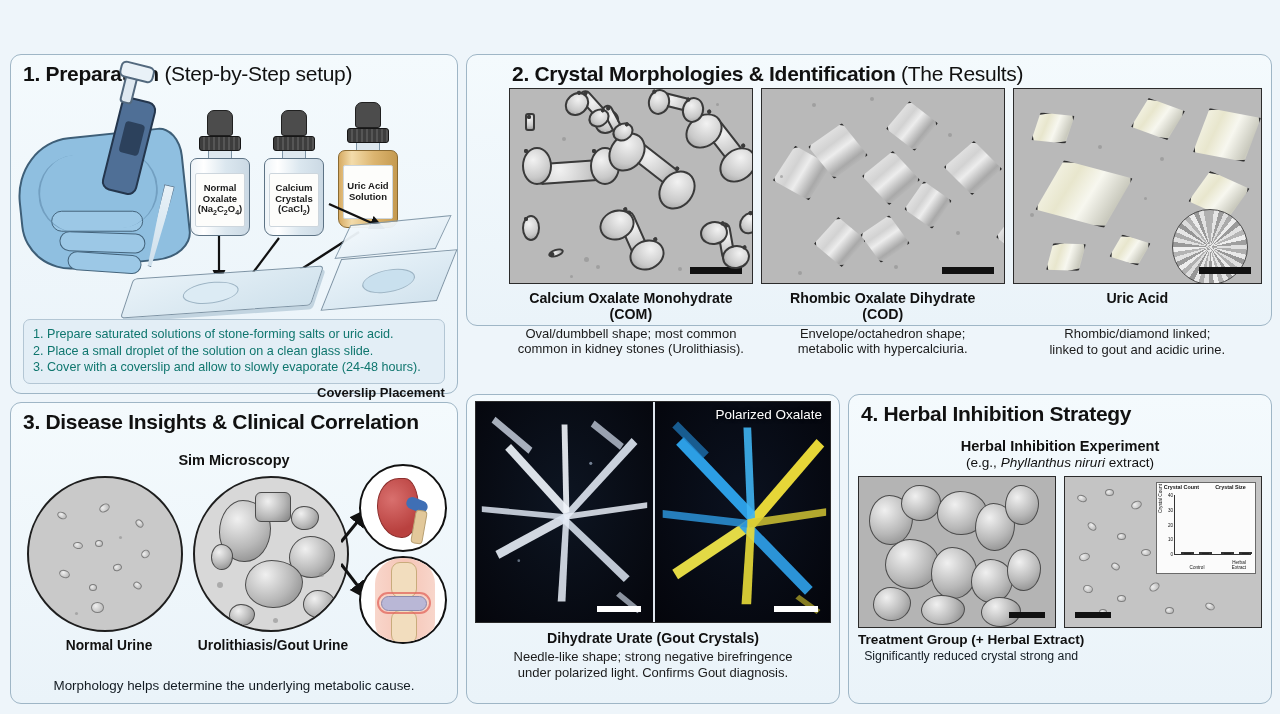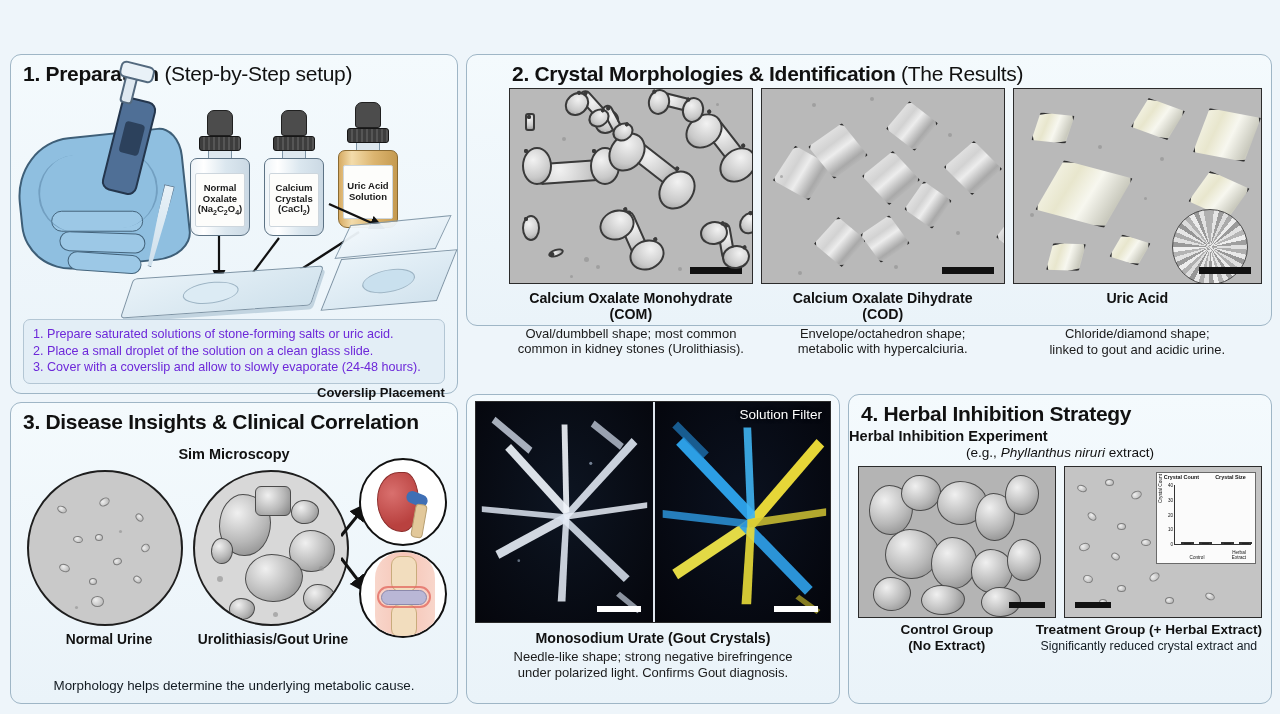--- a/index.html
+++ b/index.html
@@ -148,21 +148,21 @@
   }
   .lbl-coverslip{
     position:absolute; left:306px; top:330px; font-size:13px; font-weight:bold; color:#111;
   }
   .steps-box{
     position:absolute; left:12px; right:12px; bottom:9px;
     background:#e3eef6; border:1.3px solid #b3c6d4; border-radius:7px;
     padding:6px 9px 7px 9px;
   }
   .steps-box li{
-    list-style:none; font-size:12.6px; color:#6d28d9; line-height:1.33; white-space:nowrap;
+    list-style:none; font-size:12.6px; color:#0f766e; line-height:1.33; white-space:nowrap;
   }
 
   
   #panel-morph { left: 466px; top: 54px; width: 806px; height: 272px; padding-left: 33px; }
   .micro-row{ display:flex; gap:8px; padding: 2px 9px 0 9px; }
   .micro-card{ width:256px; }
   .micro-card.wide{ width:262px; }
   .micro-img{
     position:relative; height:196px; border:1.8px solid #2b2b2b;
     background:#b9b9b9; overflow:hidden;
@@ -211,21 +211,21 @@
       #b4b4b4 254deg 262deg,#efefef 262deg 270deg,#999 270deg 278deg,#e0e0e0 278deg 286deg,
       #acacac 286deg 294deg,#e7e7e7 294deg 302deg,#969696 302deg 310deg,#dcdcdc 310deg 318deg,
       #b2b2b2 318deg 326deg,#ececec 326deg 334deg,#9a9a9a 334deg 342deg,#e2e2e2 342deg 350deg,
       #b0b0b0 350deg 360deg);
     border:1.6px solid #4a4a4a;
   }
   .speck{ position:absolute; background:#8d8d8d; border-radius:50%; opacity:.6; }
 
   
   #panel-disease { left: 10px; top: 402px; width: 448px; height: 302px; }
-  .sim-title{ text-align:center; font-size:14.5px; font-weight:bold; color:#111; margin-top:12px; }
+  .sim-title{ text-align:center; font-size:14.5px; font-weight:bold; color:#111; margin-top:18px; }
   .sim-row{ position:relative; height:172px; }
   .sim-circle{
     position:absolute; border-radius:50%; border:2.4px solid #1e1e1e; overflow:hidden;
   }
   .sim-normal{ left:16px; top:8px; width:156px; height:156px; background:#c9c9c9; }
   .sim-gout{ left:182px; top:8px; width:156px; height:156px; background:#d8d8d8; }
   .organ-circle{
     position:absolute; border-radius:50%; border:2.2px solid #111; overflow:hidden; background:#fff;
   }
   .organ-kidney{ left:348px; top:-4px; width:88px; height:88px; }
@@ -283,21 +283,21 @@
   .msu-half.left{ background: radial-gradient(ellipse at 50% 45%, #0d1522 0%, #05060c 100%); }
   .msu-half.right{ background: radial-gradient(ellipse at 50% 45%, #0b1220 0%, #04050b 100%); border-left:2px solid #dfe6ee; }
   .pol-label{
     position:absolute; right:8px; top:5px; color:#fff; font-size:13.5px;
     text-shadow:0 0 4px #000; z-index:5;
   }
   .msu-scale{ position:absolute; bottom:10px; width:44px; height:6px; background:#fff; }
 
   
   #panel-herbal { left: 848px; top: 394px; width: 424px; height: 310px; }
-  .herbal-sub{ font-size:14.6px; font-weight:bold; color:#111; margin-top:2px; line-height:1.15; }
+  .herbal-sub{ text-align:center; font-size:14.6px; font-weight:bold; color:#111; margin-top:12px; line-height:1.15; }
   .herbal-sub2{ text-align:center; font-size:13.6px; color:#111; line-height:1.2; }
   .herbal-sub2 i{ font-style:italic; }
   .herbal-imgs{ display:flex; gap:8px; padding:5px 9px 0 9px; }
   .herb-img{
     position:relative; width:50%; height:152px; border:1.8px solid #2b2b2b;
     background:#b4b4b4; overflow:hidden;
   }
   .herb-img.treat{ background:#c4c4c4; }
   .agg{
     position:absolute; border-radius:46% 54% 50% 48% / 52% 46% 54% 48%;
@@ -531,21 +531,21 @@
           <div class="speck" style="left:50px; top:14px; width:4px; height:4px;"></div>
           <div class="speck" style="left:108px; top:8px; width:4px; height:4px;"></div>
           <div class="speck" style="left:186px; top:44px; width:4px; height:4px;"></div>
           <div class="speck" style="left:18px; top:86px; width:3px; height:3px;"></div>
           <div class="speck" style="left:194px; top:142px; width:4px; height:4px;"></div>
           <div class="speck" style="left:36px; top:182px; width:4px; height:4px;"></div>
           <div class="speck" style="left:132px; top:176px; width:4px; height:4px;"></div>
           <div class="scalebar"></div>
         </div>
         <div class="cap-title">
-          <span>Calcium Oxalate Dihydrate</span><br>
+          <span>Rhombic Oxalate Dihydrate</span><br>
           <span>(COD)</span>
         </div>
         <div class="cap-sub">
           <span>Envelope/octahedron shape;</span><br>
           <span>metabolic with hypercalciuria.</span>
         </div>
       </div>
 
       <div class="micro-card wide">
         <div class="micro-img">
@@ -560,21 +560,21 @@
           <div class="speck" style="left:84px; top:56px; width:4px; height:4px;"></div>
           <div class="speck" style="left:146px; top:68px; width:4px; height:4px;"></div>
           <div class="speck" style="left:130px; top:108px; width:3px; height:3px;"></div>
           <div class="speck" style="left:16px; top:124px; width:4px; height:4px;"></div>
           <div class="scalebar"></div>
         </div>
         <div class="cap-title">
           <span>Uric Acid</span>
         </div>
         <div class="cap-sub" style="margin-top:20px;">
-          <span>Chloride/diamond shape;</span><br>
+          <span>Rhombic/diamond linked;</span><br>
           <span>linked to gout and acidic urine.</span>
         </div>
       </div>
     </div>
   </section>
 
   <section class="panel" id="panel-disease">
     <div class="panel-title">3. Disease Insights &amp; Clinical Correlation</div>
     <div class="sim-title">Sim Microscopy</div>
 
@@ -661,39 +661,39 @@
             <polygon points="20,12 58,44 54,50 16,18" fill="#cfd8e6" opacity="0.8"></polygon>
             <polygon points="122,16 152,40 148,46 118,22" fill="#c9d3e3" opacity="0.75"></polygon>
             <polygon points="148,192 170,210 166,214 144,196" fill="#c4cedd" opacity="0.7"></polygon>
           </g>
           <circle cx="118" cy="60" r="1.6" fill="#9fb0c6" opacity=".7"></circle>
           <circle cx="44" cy="160" r="1.4" fill="#9fb0c6" opacity=".6"></circle>
         </svg>
         <div class="msu-scale" style="right:12px;"></div>
       </div>
       <div class="msu-half right">
-        <div class="pol-label">Solution Filter</div>
+        <div class="pol-label">Polarized Oxalate</div>
         <svg viewBox="0 0 182 220" style="width:100%;height:100%;">
           <g>
             <polygon points="96,118 22,40 30,32 104,110" fill="#2ea7ef" opacity="0.95"></polygon>
             <polygon points="96,118 168,34 176,42 104,126" fill="#f2e23a" opacity="0.95"></polygon>
             <polygon points="96,118 18,170 24,180 102,128" fill="#f6ec4a" opacity="0.92"></polygon>
             <polygon points="96,118 164,188 156,196 88,126" fill="#2f9fe8" opacity="0.92"></polygon>
             <polygon points="96,118 92,22 100,22 104,116" fill="#3fb4f2" opacity="0.9"></polygon>
             <polygon points="96,118 90,206 100,206 104,120" fill="#e9dc39" opacity="0.9"></polygon>
             <polygon points="96,118 8,108 8,116 96,126" fill="#2b93d8" opacity="0.85"></polygon>
             <polygon points="96,118 178,106 178,114 98,126" fill="#d8cb34" opacity="0.82"></polygon>
             <polygon points="24,16 56,48 50,54 18,22" fill="#1f7fc4" opacity="0.7"></polygon>
             <polygon points="150,196 172,212 168,216 146,200" fill="#c9bc2c" opacity="0.65"></polygon>
           </g>
         </svg>
         <div class="msu-scale" style="right:12px;"></div>
       </div>
     </div>
-    <div class="cap-title" style="margin-top:7px;">Monosodium Urate (Gout Crystals)</div>
+    <div class="cap-title" style="margin-top:7px;">Dihydrate Urate (Gout Crystals)</div>
     <div class="cap-sub">
       <span>Needle-like shape; strong negative birefringence</span><br>
       <span>under polarized light. Confirms Gout diagnosis.</span>
     </div>
   </section>
 
   <section class="panel" id="panel-herbal">
     <div class="panel-title">4. Herbal Inhibition Strategy</div>
     <div class="herbal-sub">Herbal Inhibition Experiment</div>
     <div class="herbal-sub2">
@@ -776,24 +776,20 @@
               <span>Herbal</span><br>
               <span>Extract</span>
             </div>
           </div>
         </div>
         <div class="scalebar" style="width:36px;height:6px; left:10px; right:auto;"></div>
       </div>
     </div>
 
     <div class="herbal-cap">
-      <div class="hc-left">
-        <span>Control Group</span><br>
-        <span>(No Extract)</span>
-      </div>
       <div class="hc-right">
         <span class="b">Treatment Group (+ Herbal Extract)</span>
-        <span class="s">Significantly reduced crystal extract and</span>
+        <span class="s">Significantly reduced crystal strong and</span>
       </div>
     </div>
   </section>
 
 </div>
 
 </body></html>

